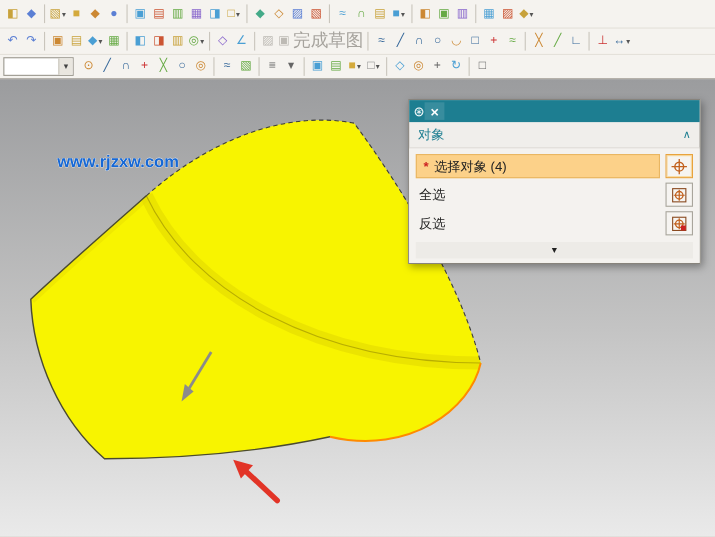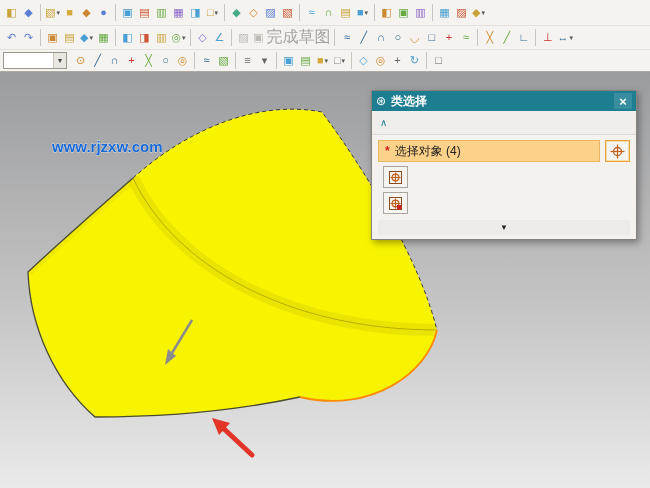--- a/index.html
+++ b/index.html
@@ -396,57 +396,59 @@
       <polygon points="212,346 230,351 219,363" fill="#e23427"></polygon>
     </g>
 
     <text x="52" y="80" font-size="15" font-weight="bold" font-family="Liberation Sans, DejaVu Sans, sans-serif" stroke="#ffffff" stroke-width="0.5" paint-order="stroke" fill="#1668d6">www.rjzxw.com</text>
   </svg>
 </div>
 
 <div class="dialog">
   <div class="dlg-title">
     <span class="gear">⊛</span>
-    <span class="dlg-title-text">类选择</span>
     <span class="dlg-close">
       <span>×</span>
     </span>
   </div>
 
   <div class="dlg-section">
+    <span class="dlg-section-label">对象</span>
     <span class="dlg-collapse">∧</span>
   </div>
 
   <div class="dlg-body">
     <div class="dlg-row">
       <div class="sel-strip">
         <span class="req">*</span>
         <span>选择对象 (4)</span>
       </div>
       <div class="icon-btn active">
         <svg width="15" height="15" viewBox="0 0 15 15">
           <circle cx="7.5" cy="7.5" r="4" fill="none" stroke="#c2611e" stroke-width="1.3"></circle>
           <line x1="7.5" y1="0.5" x2="7.5" y2="14.5" stroke="#c2611e" stroke-width="1.2"></line>
           <line x1="0.5" y1="7.5" x2="14.5" y2="7.5" stroke="#c2611e" stroke-width="1.2"></line>
         </svg>
       </div>
     </div>
 
     <div class="dlg-row">
+      <span class="row-label">全选</span>
       <div class="icon-btn">
         <svg width="15" height="15" viewBox="0 0 15 15">
           <rect x="1.5" y="1.5" width="12" height="12" fill="none" stroke="#8a4a20" stroke-width="1"></rect>
           <circle cx="7.5" cy="7.5" r="3.4" fill="none" stroke="#c2611e" stroke-width="1.2"></circle>
           <line x1="7.5" y1="2.5" x2="7.5" y2="12.5" stroke="#c2611e" stroke-width="1.1"></line>
           <line x1="2.5" y1="7.5" x2="12.5" y2="7.5" stroke="#c2611e" stroke-width="1.1"></line>
         </svg>
       </div>
     </div>
 
     <div class="dlg-row">
+      <span class="row-label">反选</span>
       <div class="icon-btn">
         <svg width="15" height="15" viewBox="0 0 15 15">
           <rect x="1.5" y="1.5" width="12" height="12" fill="none" stroke="#8a4a20" stroke-width="1"></rect>
           <circle cx="7.5" cy="7.5" r="3.4" fill="none" stroke="#c2611e" stroke-width="1.2"></circle>
           <line x1="7.5" y1="2.5" x2="7.5" y2="12.5" stroke="#c2611e" stroke-width="1.1"></line>
           <line x1="2.5" y1="7.5" x2="12.5" y2="7.5" stroke="#c2611e" stroke-width="1.1"></line>
           <rect x="9" y="9" width="4.5" height="4.5" fill="#cc2222"></rect>
         </svg>
       </div>
     </div>

